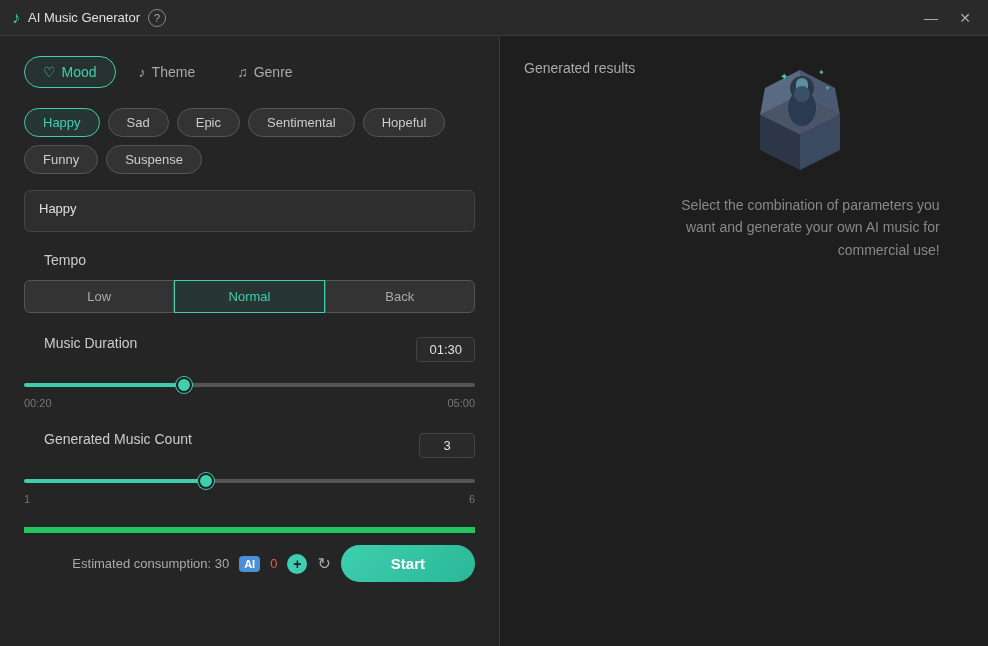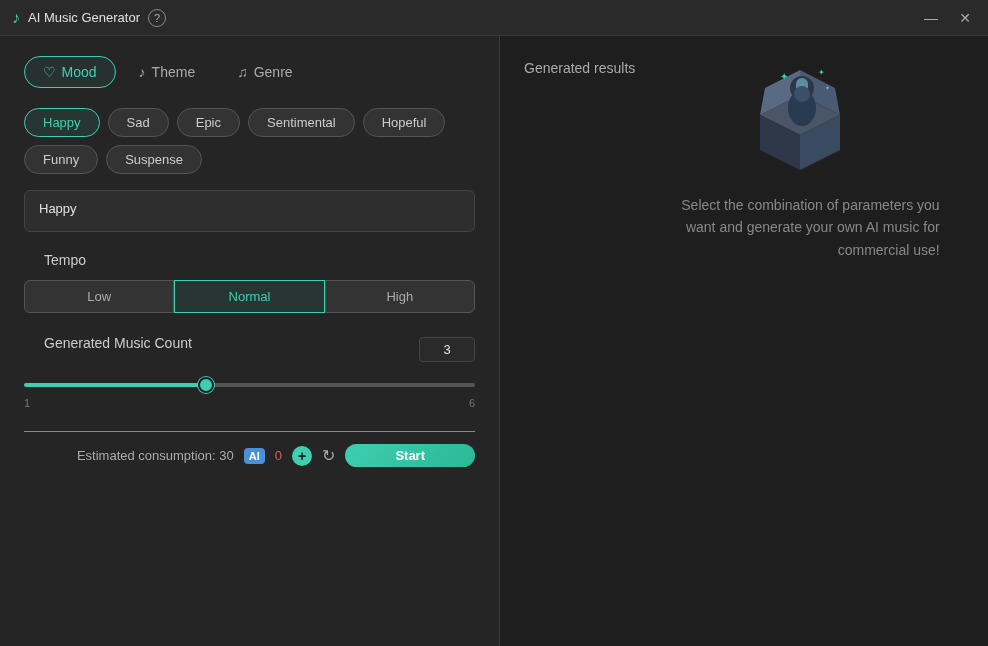--- a/index.html
+++ b/index.html
@@ -202,21 +202,21 @@
       font-size: 11px;
       color: #777;
     }
     .bottom-bar {
       display: flex;
       align-items: center;
       justify-content: flex-end;
       gap: 10px;
       margin-top: 8px;
       padding-top: 12px;
-      border-top: 1px solid #22c55e;
+      border-top: 6px solid #22c55e;
     }
     .consumption-text {
       font-size: 13px;
       color: #aaa;
     }
     .ai-badge {
       background: #4a90d9;
       color: white;
       font-size: 11px;
       font-weight: bold;
@@ -245,23 +245,23 @@
       background: none;
       border: none;
       color: #aaa;
       font-size: 16px;
       cursor: pointer;
     }
     .start-btn {
       background: linear-gradient(135deg, #3ecfb0, #2ab896);
       border: none;
       color: #fff;
-      font-size: 13px;
+      font-size: 15px;
       font-weight: 600;
-      padding: 4px 50px;
+      padding: 10px 50px;
       border-radius: 24px;
       cursor: pointer;
       transition: opacity 0.2s;
     }
     .generated-title {
       font-size: 14px;
       color: #aaa;
       margin-bottom: auto;
     }
     .right-center {
@@ -342,24 +342,37 @@
 
     <div class="mood-input-box">
       <span>Happy</span>
     </div>
 
     <div>
       <div class="section-label">Tempo</div>
       <div class="tempo-group">
         <button class="tempo-btn">Low</button>
         <button class="tempo-btn active">Normal</button>
-        <button class="tempo-btn">High</button>
-      </div>
-    </div>
-
+        <button class="tempo-btn">Back</button>
+      </div>
+    </div>
+
+    <div class="slider-section">
+      <div class="slider-header">
+        <span class="section-label">Music Duration</span>
+        <div class="slider-value-box">01:30</div>
+      </div>
+      <div class="slider-track-container">
+        <input type="range" class="slider-input" min="0" max="100" value="35" style="--fill: 35%;">
+      </div>
+      <div class="slider-range-labels">
+        <span>00:20</span>
+        <span>05:00</span>
+      </div>
+    </div>
 
     <div class="slider-section">
       <div class="slider-header">
         <span class="section-label">Generated Music Count</span>
         <div class="slider-value-box">3</div>
       </div>
       <div class="slider-track-container">
         <input type="range" class="slider-input" min="0" max="100" value="40" style="--fill: 40%;">
       </div>
       <div class="slider-range-labels">

